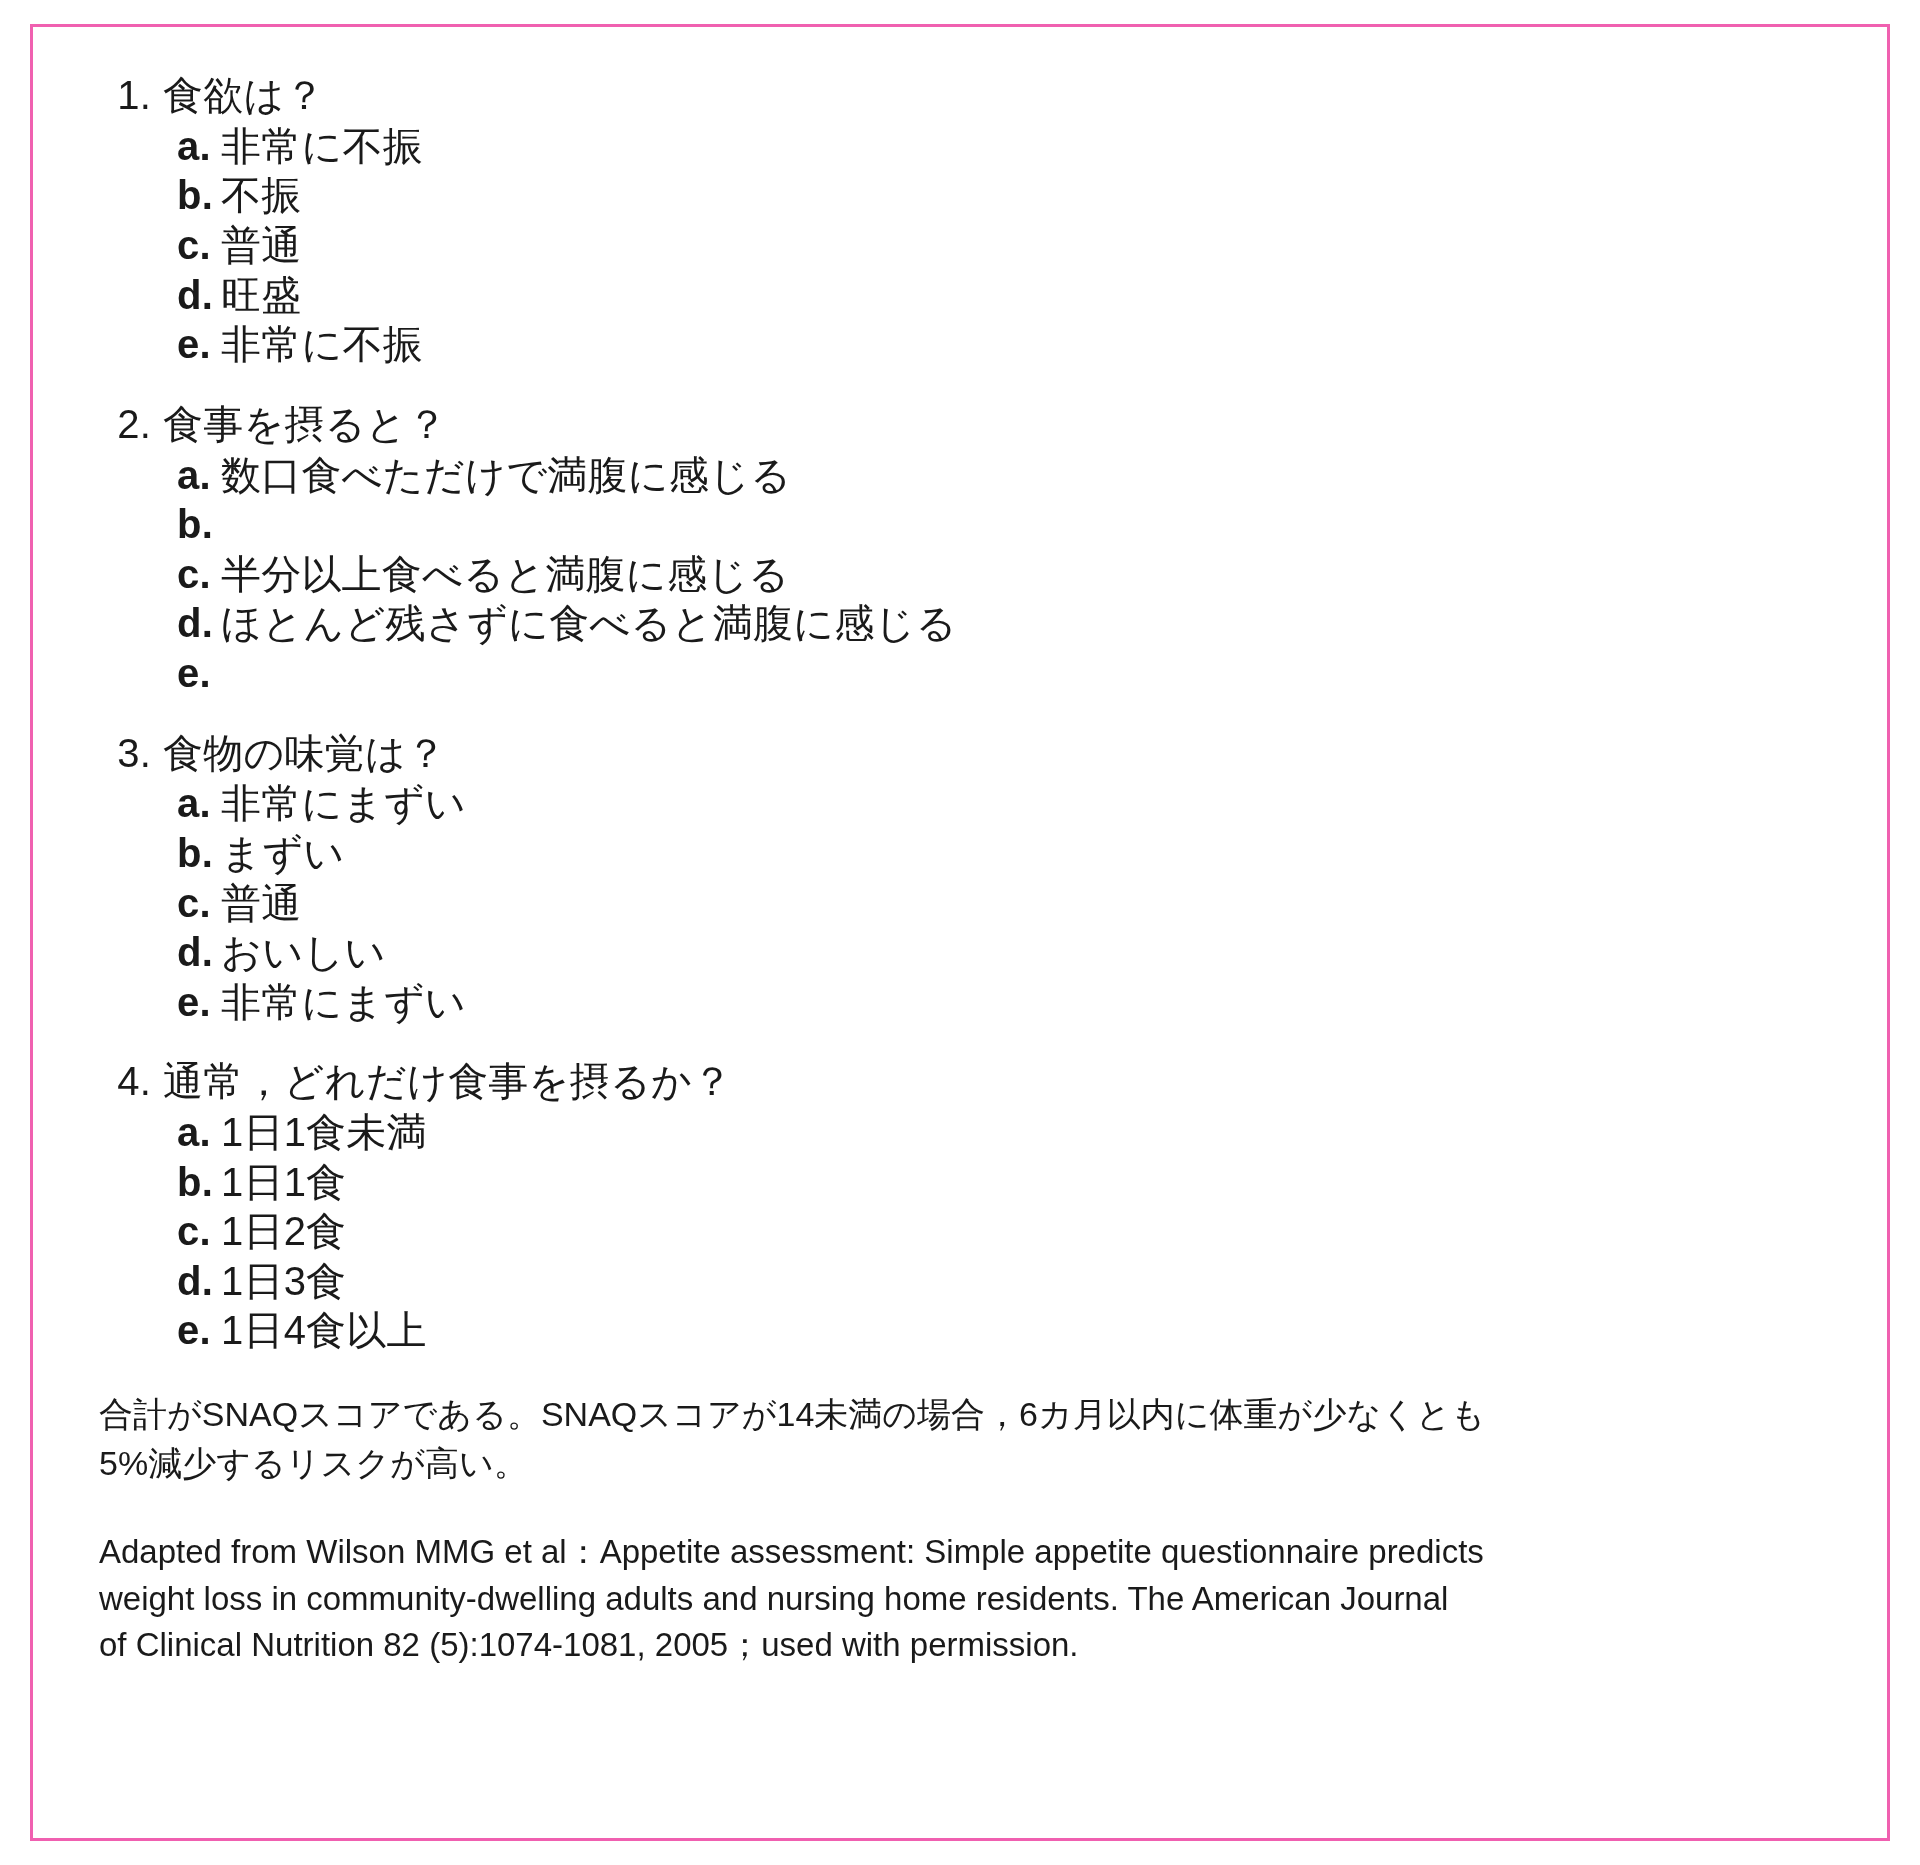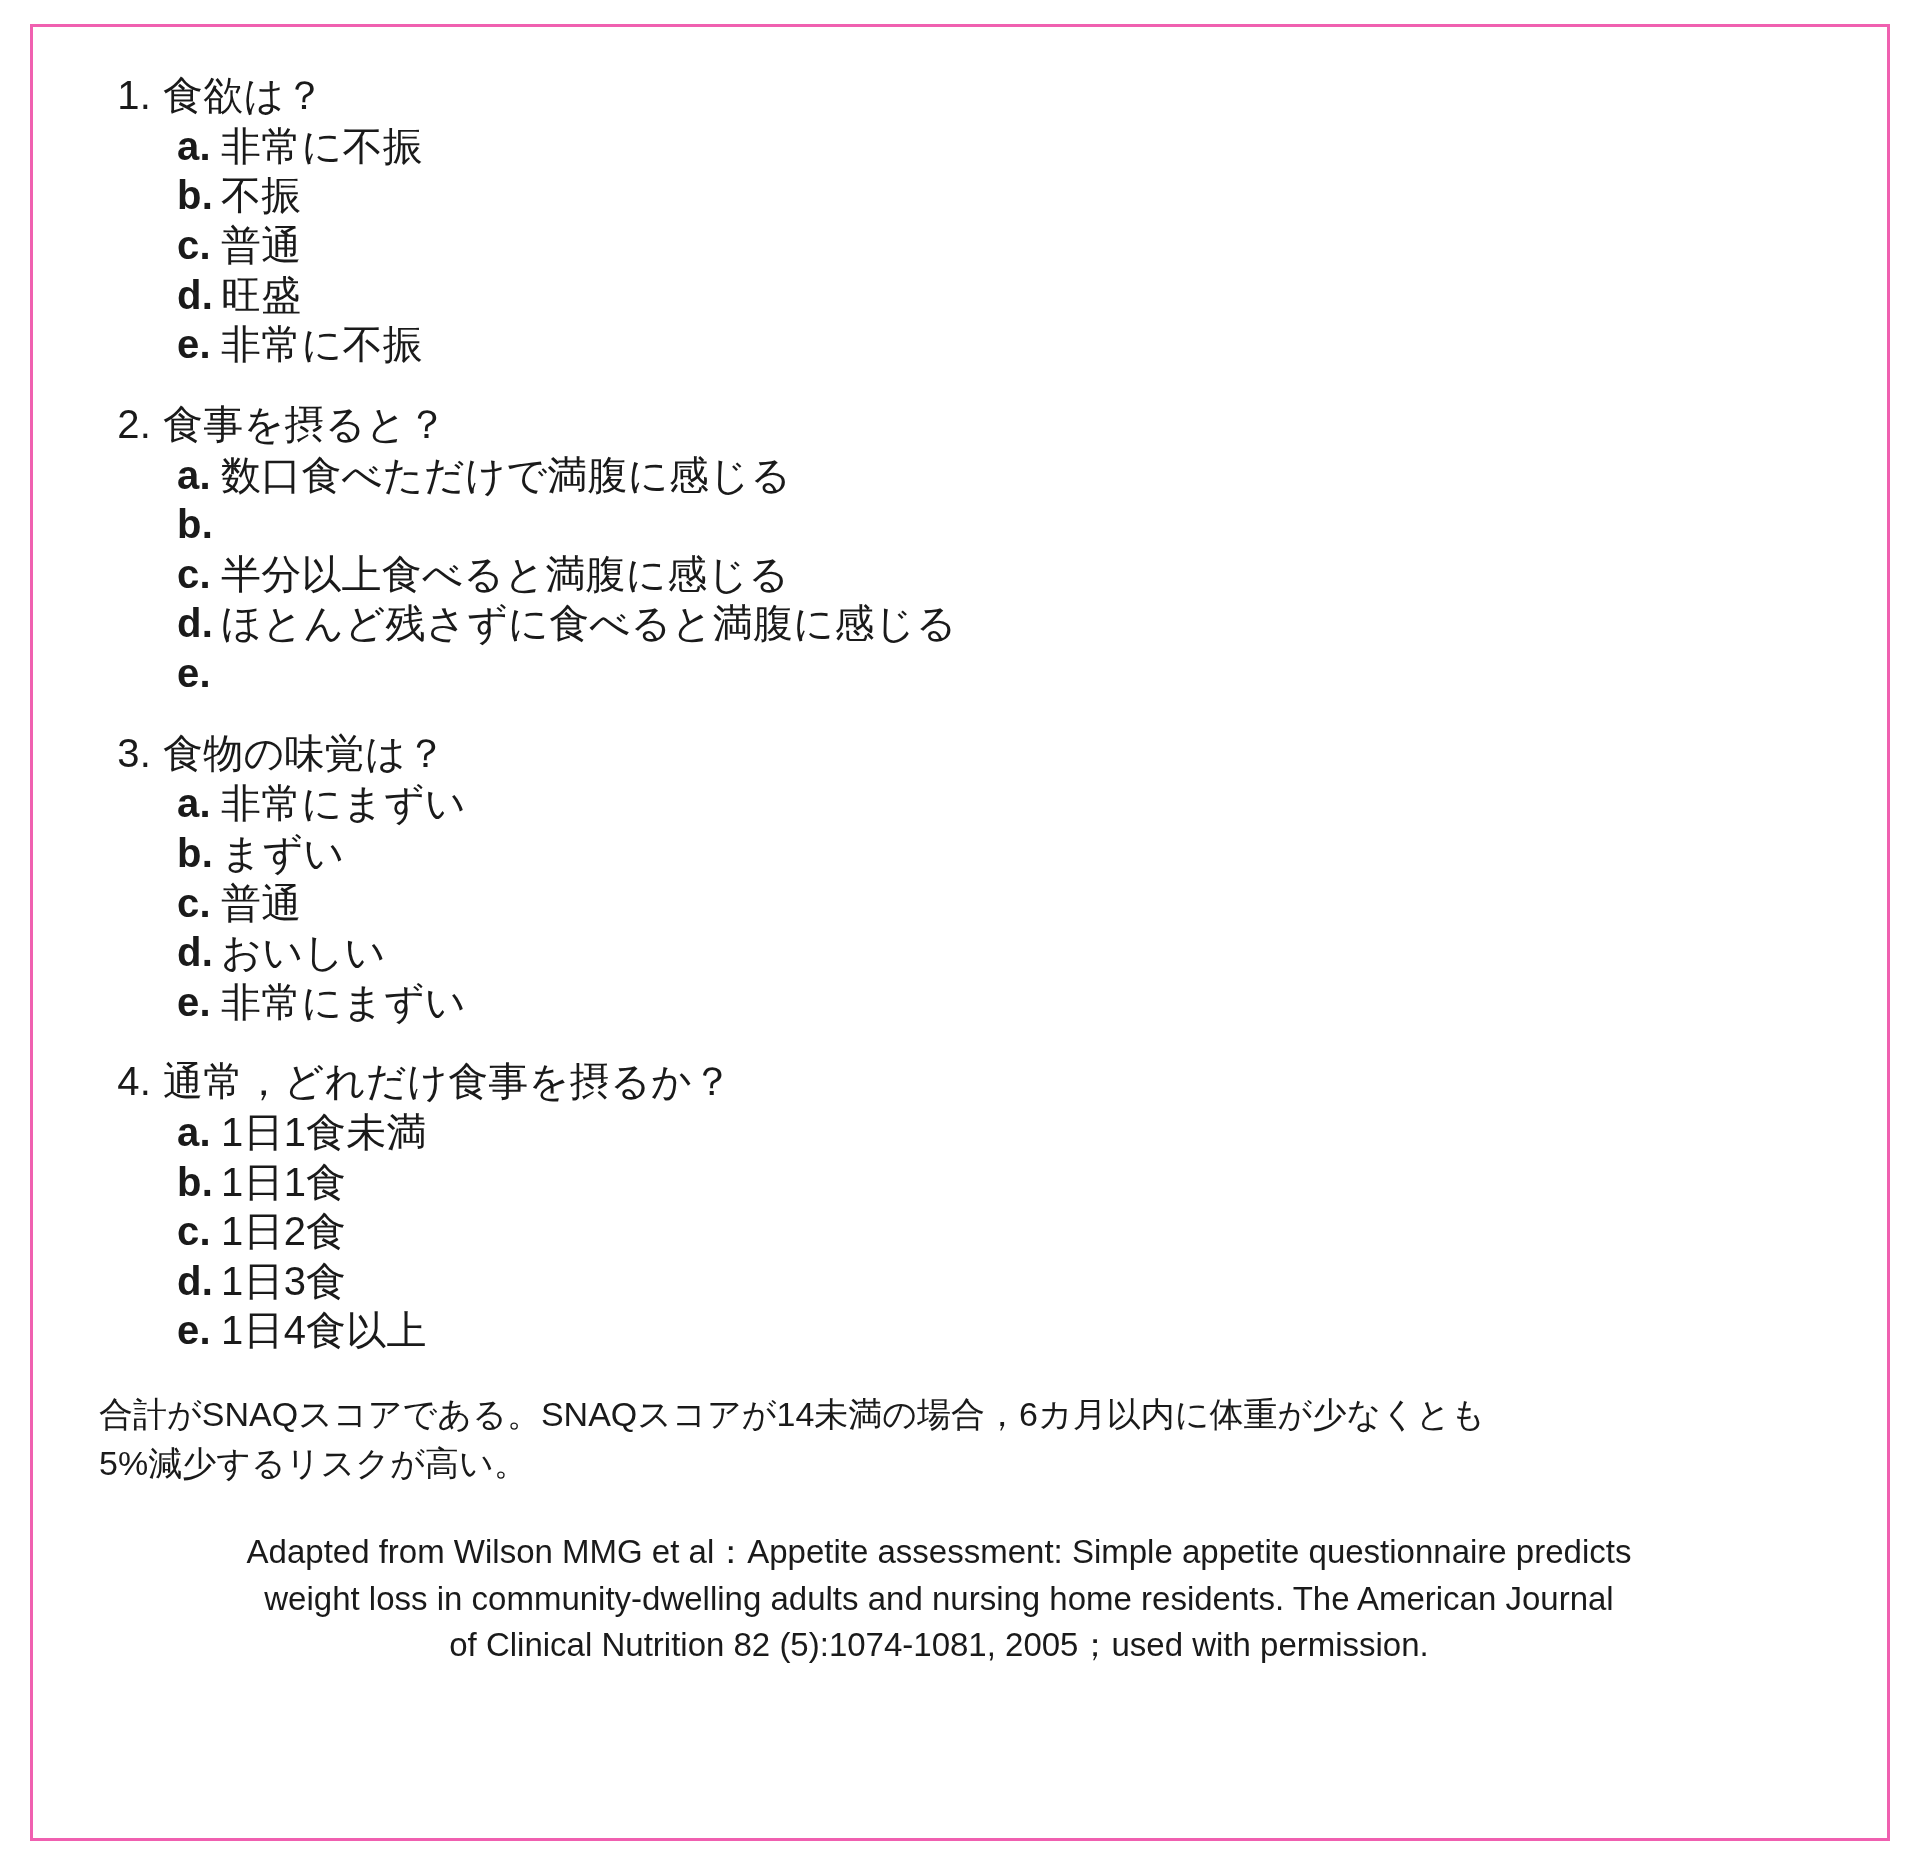--- a/index.html
+++ b/index.html
@@ -88,21 +88,20 @@
     white-space: nowrap;
   }
   .citation {
     margin-top: 40px;
     font-size: 33px;
     line-height: 1.42;
     max-width: 1680px;
   }
   .citation div {
     white-space: nowrap;
-    text-align: center;
   }
 </style>
 </head>
 <body>
 
 <div class="page">
   <div class="frame" style="border-color: rgb(240, 96, 176);">
 
     <div class="questionnaire">
 

